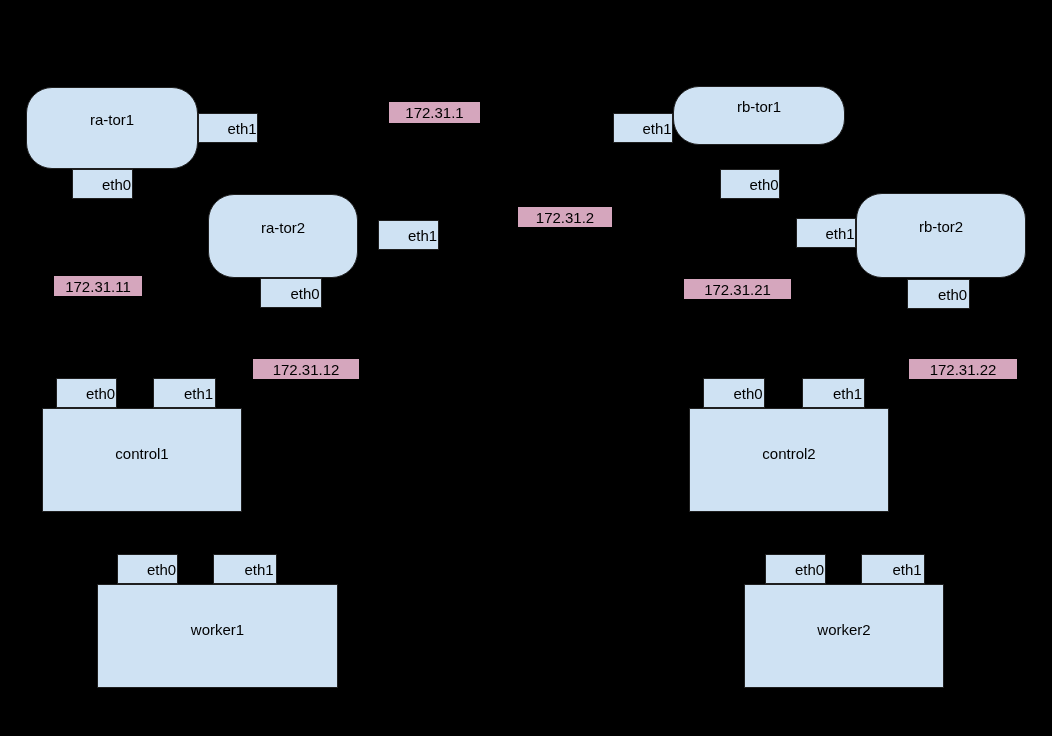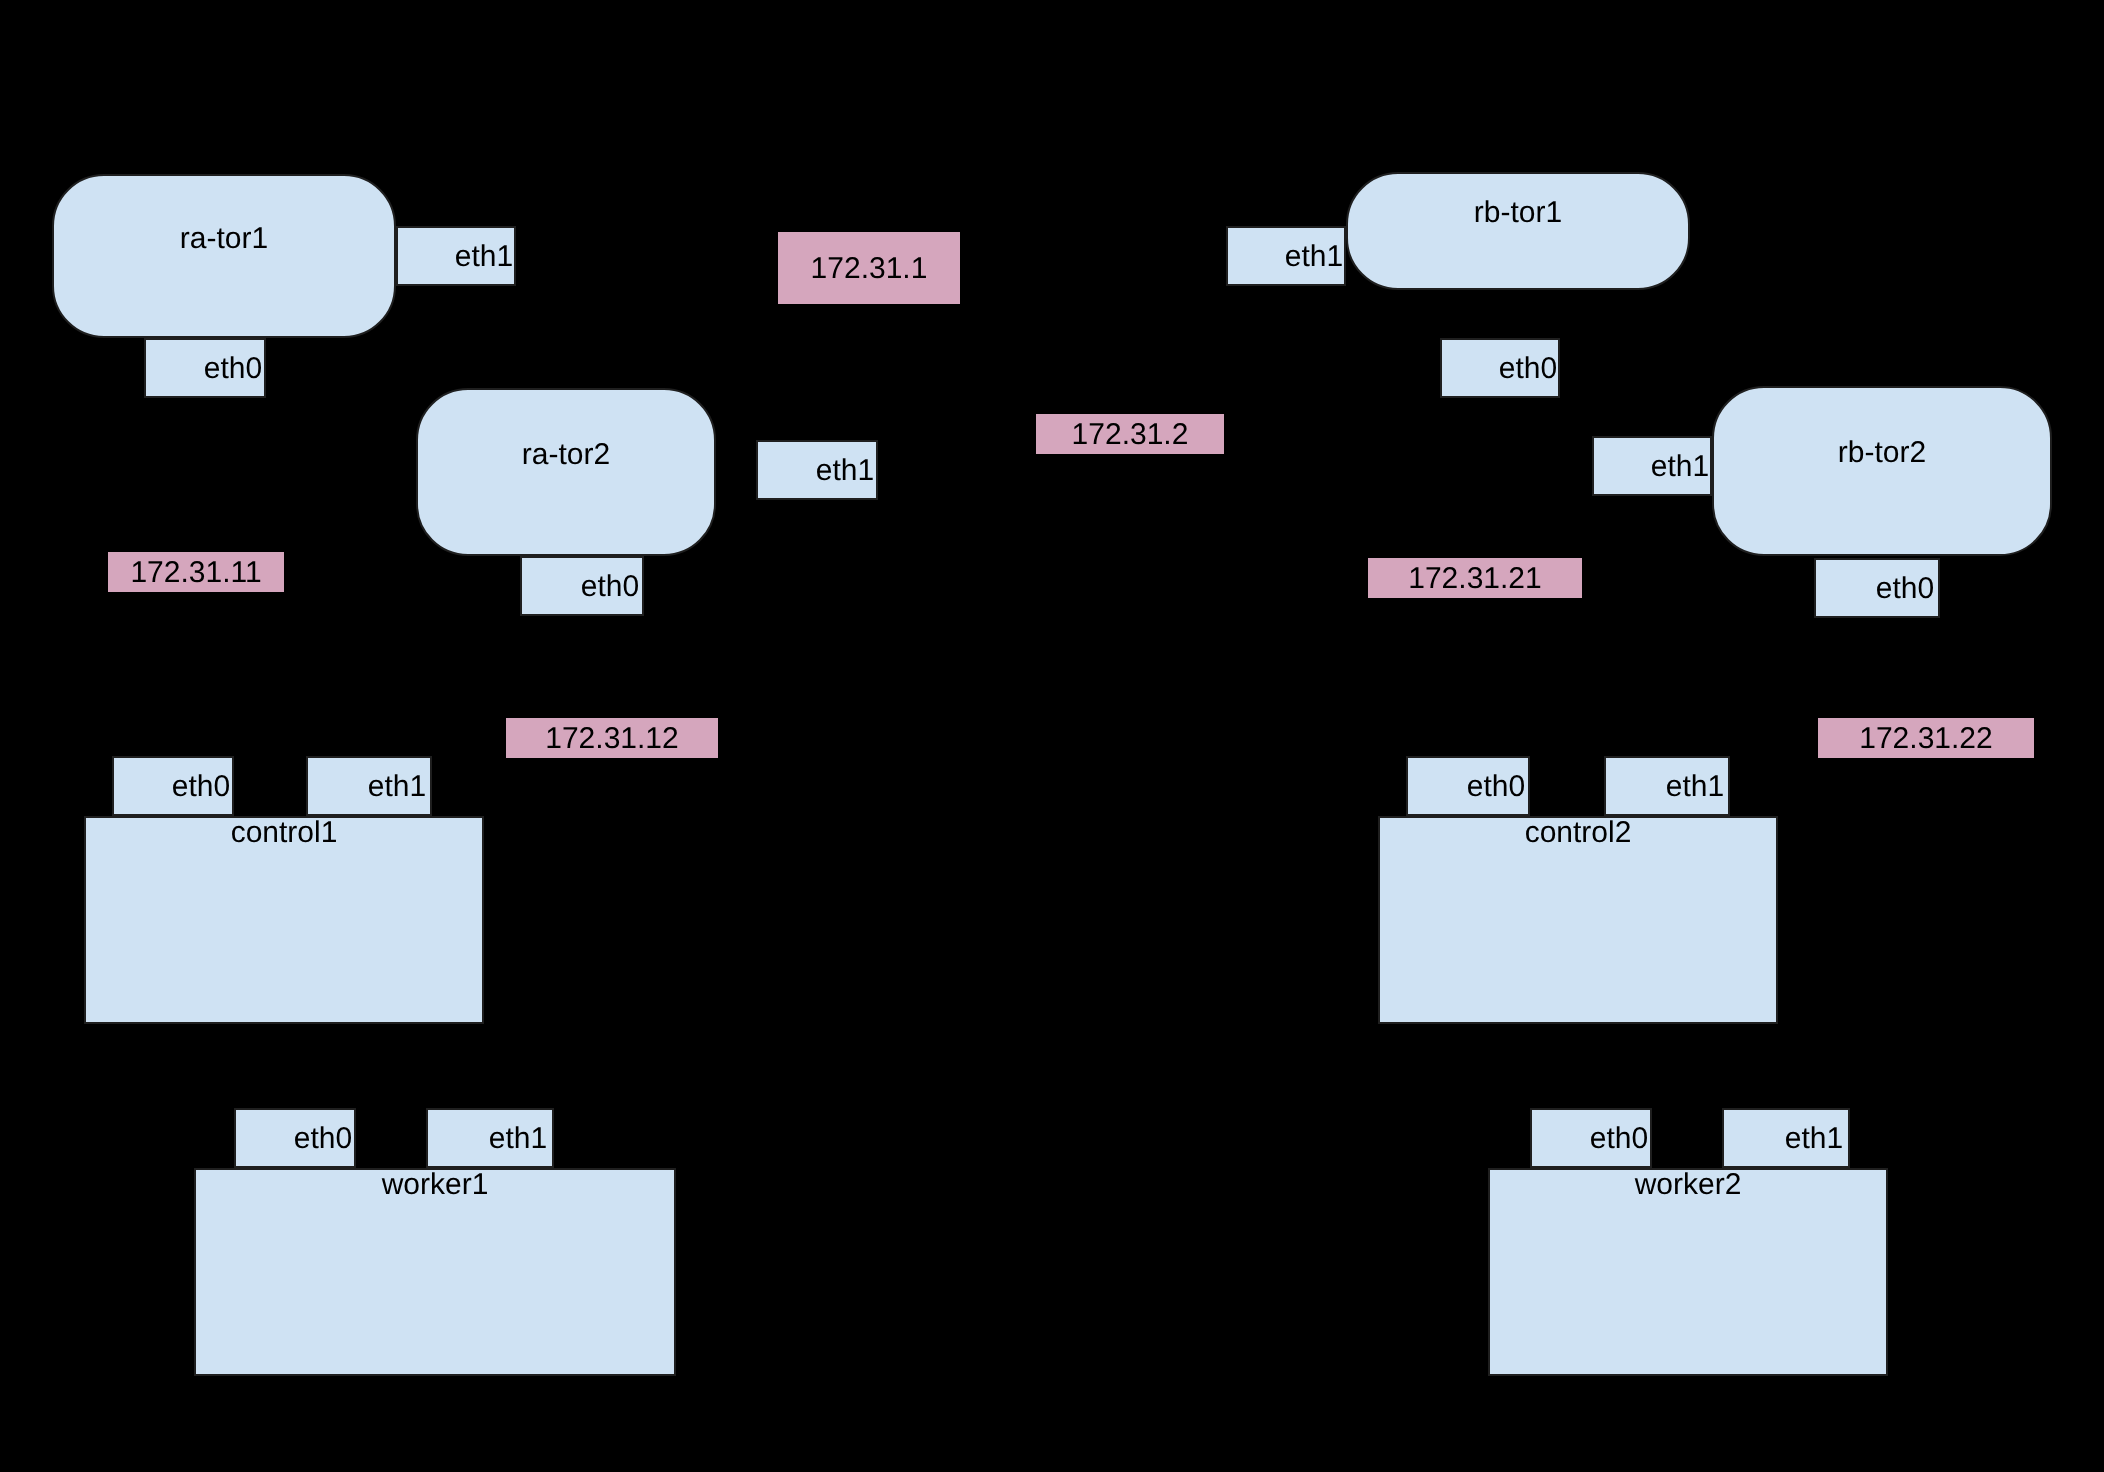--- a/index.html
+++ b/index.html
@@ -28,21 +28,21 @@
     border: 1px solid #1f1f1f;
     display: flex;
     justify-content: center;
   }
   .node-tor {
     align-items: center;
     padding-bottom: 18px;
     border-radius: 26px;
   }
   .node-host {
-    align-items: flex-start;
+    align-items: center;
     padding-bottom: 13px;
   }
   .port {
     background: #cfe2f3;
     border: 1px solid #1f1f1f;
     display: flex;
     align-items: center;
     justify-content: center;
     padding-left: 28px;
   }
@@ -99,20 +99,20 @@
   </div>
   <div class="port" style="left:117px;top:554px;width:61px;height:30px">eth0</div>
   <div class="port" style="left:213px;top:554px;width:64px;height:30px">eth1</div>
 
   <div class="node node-host" style="left:744px;top:584px;width:200px;height:104px">
     <span>worker2</span>
   </div>
   <div class="port" style="left:765px;top:554px;width:61px;height:30px">eth0</div>
   <div class="port" style="left:861px;top:554px;width:64px;height:30px">eth1</div>
 
-  <div class="ip" style="left:389px;top:116px;width:91px;height:36px">172.31.1</div>
+  <div class="ip" style="left:389px;top:102px;width:91px;height:21px">172.31.1</div>
   <div class="ip" style="left:518px;top:207px;width:94px;height:20px">172.31.2</div>
   <div class="ip" style="left:54px;top:276px;width:88px;height:20px">172.31.11</div>
   <div class="ip" style="left:253px;top:359px;width:106px;height:20px">172.31.12</div>
   <div class="ip" style="left:684px;top:279px;width:107px;height:20px">172.31.21</div>
   <div class="ip" style="left:909px;top:359px;width:108px;height:20px">172.31.22</div>
 
 </div>
 
 </body></html>

